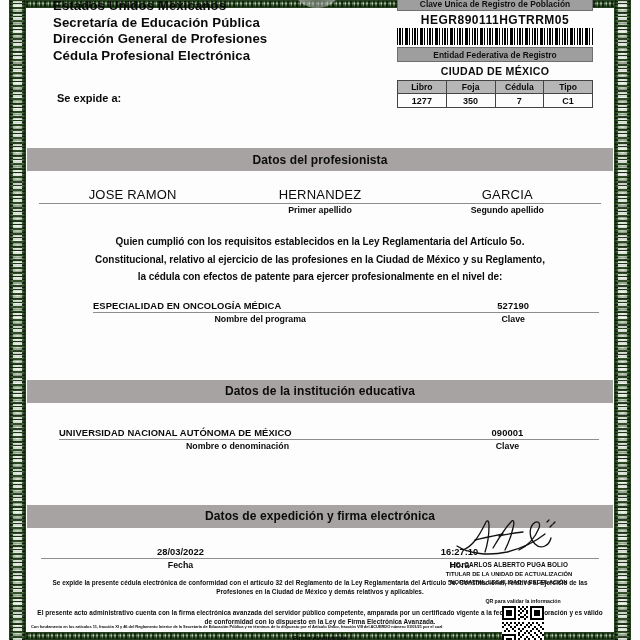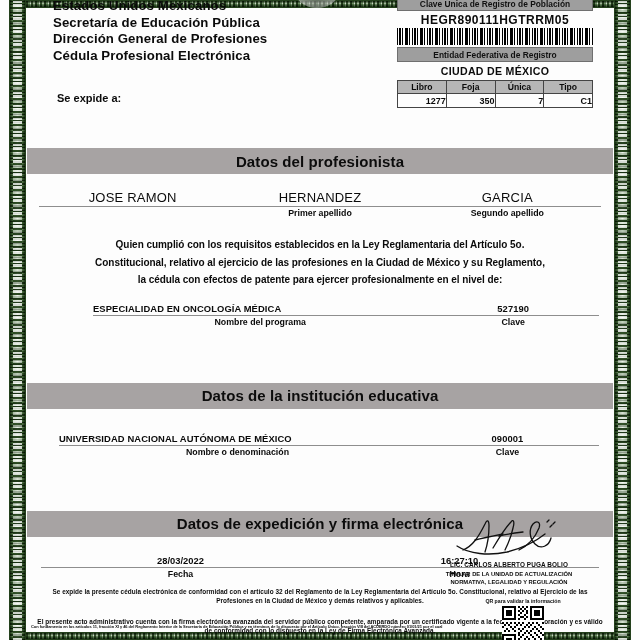--- a/index.html
+++ b/index.html
@@ -87,27 +87,27 @@
   }
   .entidad-label{
     background:#9e9e9e;color:#111;font-size:8.4px;font-weight:bold;
     padding:1.5px 0;border:1px solid #6f6f6f;box-sizing:border-box;margin-top:2px;
   }
   .entidad-value{font-size:10.6px;font-weight:bold;padding:3px 0 3px;letter-spacing:.3px;}
   .reg-table{width:100%;border-collapse:collapse;table-layout:fixed;}
   .reg-table th{
     background:#b6b6b6;border:1px solid #444;font-size:8.6px;font-weight:bold;padding:1px 0;
   }
-  .reg-table td{border:1px solid #444;font-size:9px;font-weight:bold;padding:1.5px 0;text-align:right;}
+  .reg-table td{border:1px solid #444;font-size:9px;font-weight:bold;padding:1.5px 0;text-align:center;}
 
   
   .se-expide{font-size:11px;font-weight:bold;margin:6px 0 20px 30px;}
   .band{
     background:#a7a3a3;color:#0c0c0c;text-align:center;
-    font-size:15px;font-weight:bold;padding:4.5px 0;letter-spacing:.1px;
+    font-size:12px;font-weight:bold;padding:4.5px 0;letter-spacing:.1px;
     width:100%;
     margin-top:44px;
   }
   .spacer-sm{height:16px;}
 
   .three-col{display:flex;margin:0 12px;}
   .fld{flex:1;text-align:center;}
   .fld .val{font-size:13px;font-weight:normal;letter-spacing:.2px;padding-bottom:1px;}
   .fld .rule{border-bottom:1px solid #8e8e8e;margin-bottom:1px;}
   .fld .cap{font-size:8.8px;font-weight:bold;}
@@ -183,21 +183,21 @@
         <div class="curp-label">Clave Única de Registro de Población</div>
         <div class="curp-value">HEGR890111HGTRRM05</div>
         <div class="barcode"></div>
         <div class="entidad-label">Entidad Federativa de Registro</div>
         <div class="entidad-value">CIUDAD DE MÉXICO</div>
         <table class="reg-table">
           <tbody>
               <tr>
             <th>Libro</th>
             <th>Foja</th>
-            <th>Única</th>
+            <th>Cédula</th>
             <th>Tipo</th>
           </tr>
           <tr>
             <td>1277</td>
             <td>350</td>
             <td>7</td>
             <td>C1</td>
           </tr>
         </tbody>
           </table>

